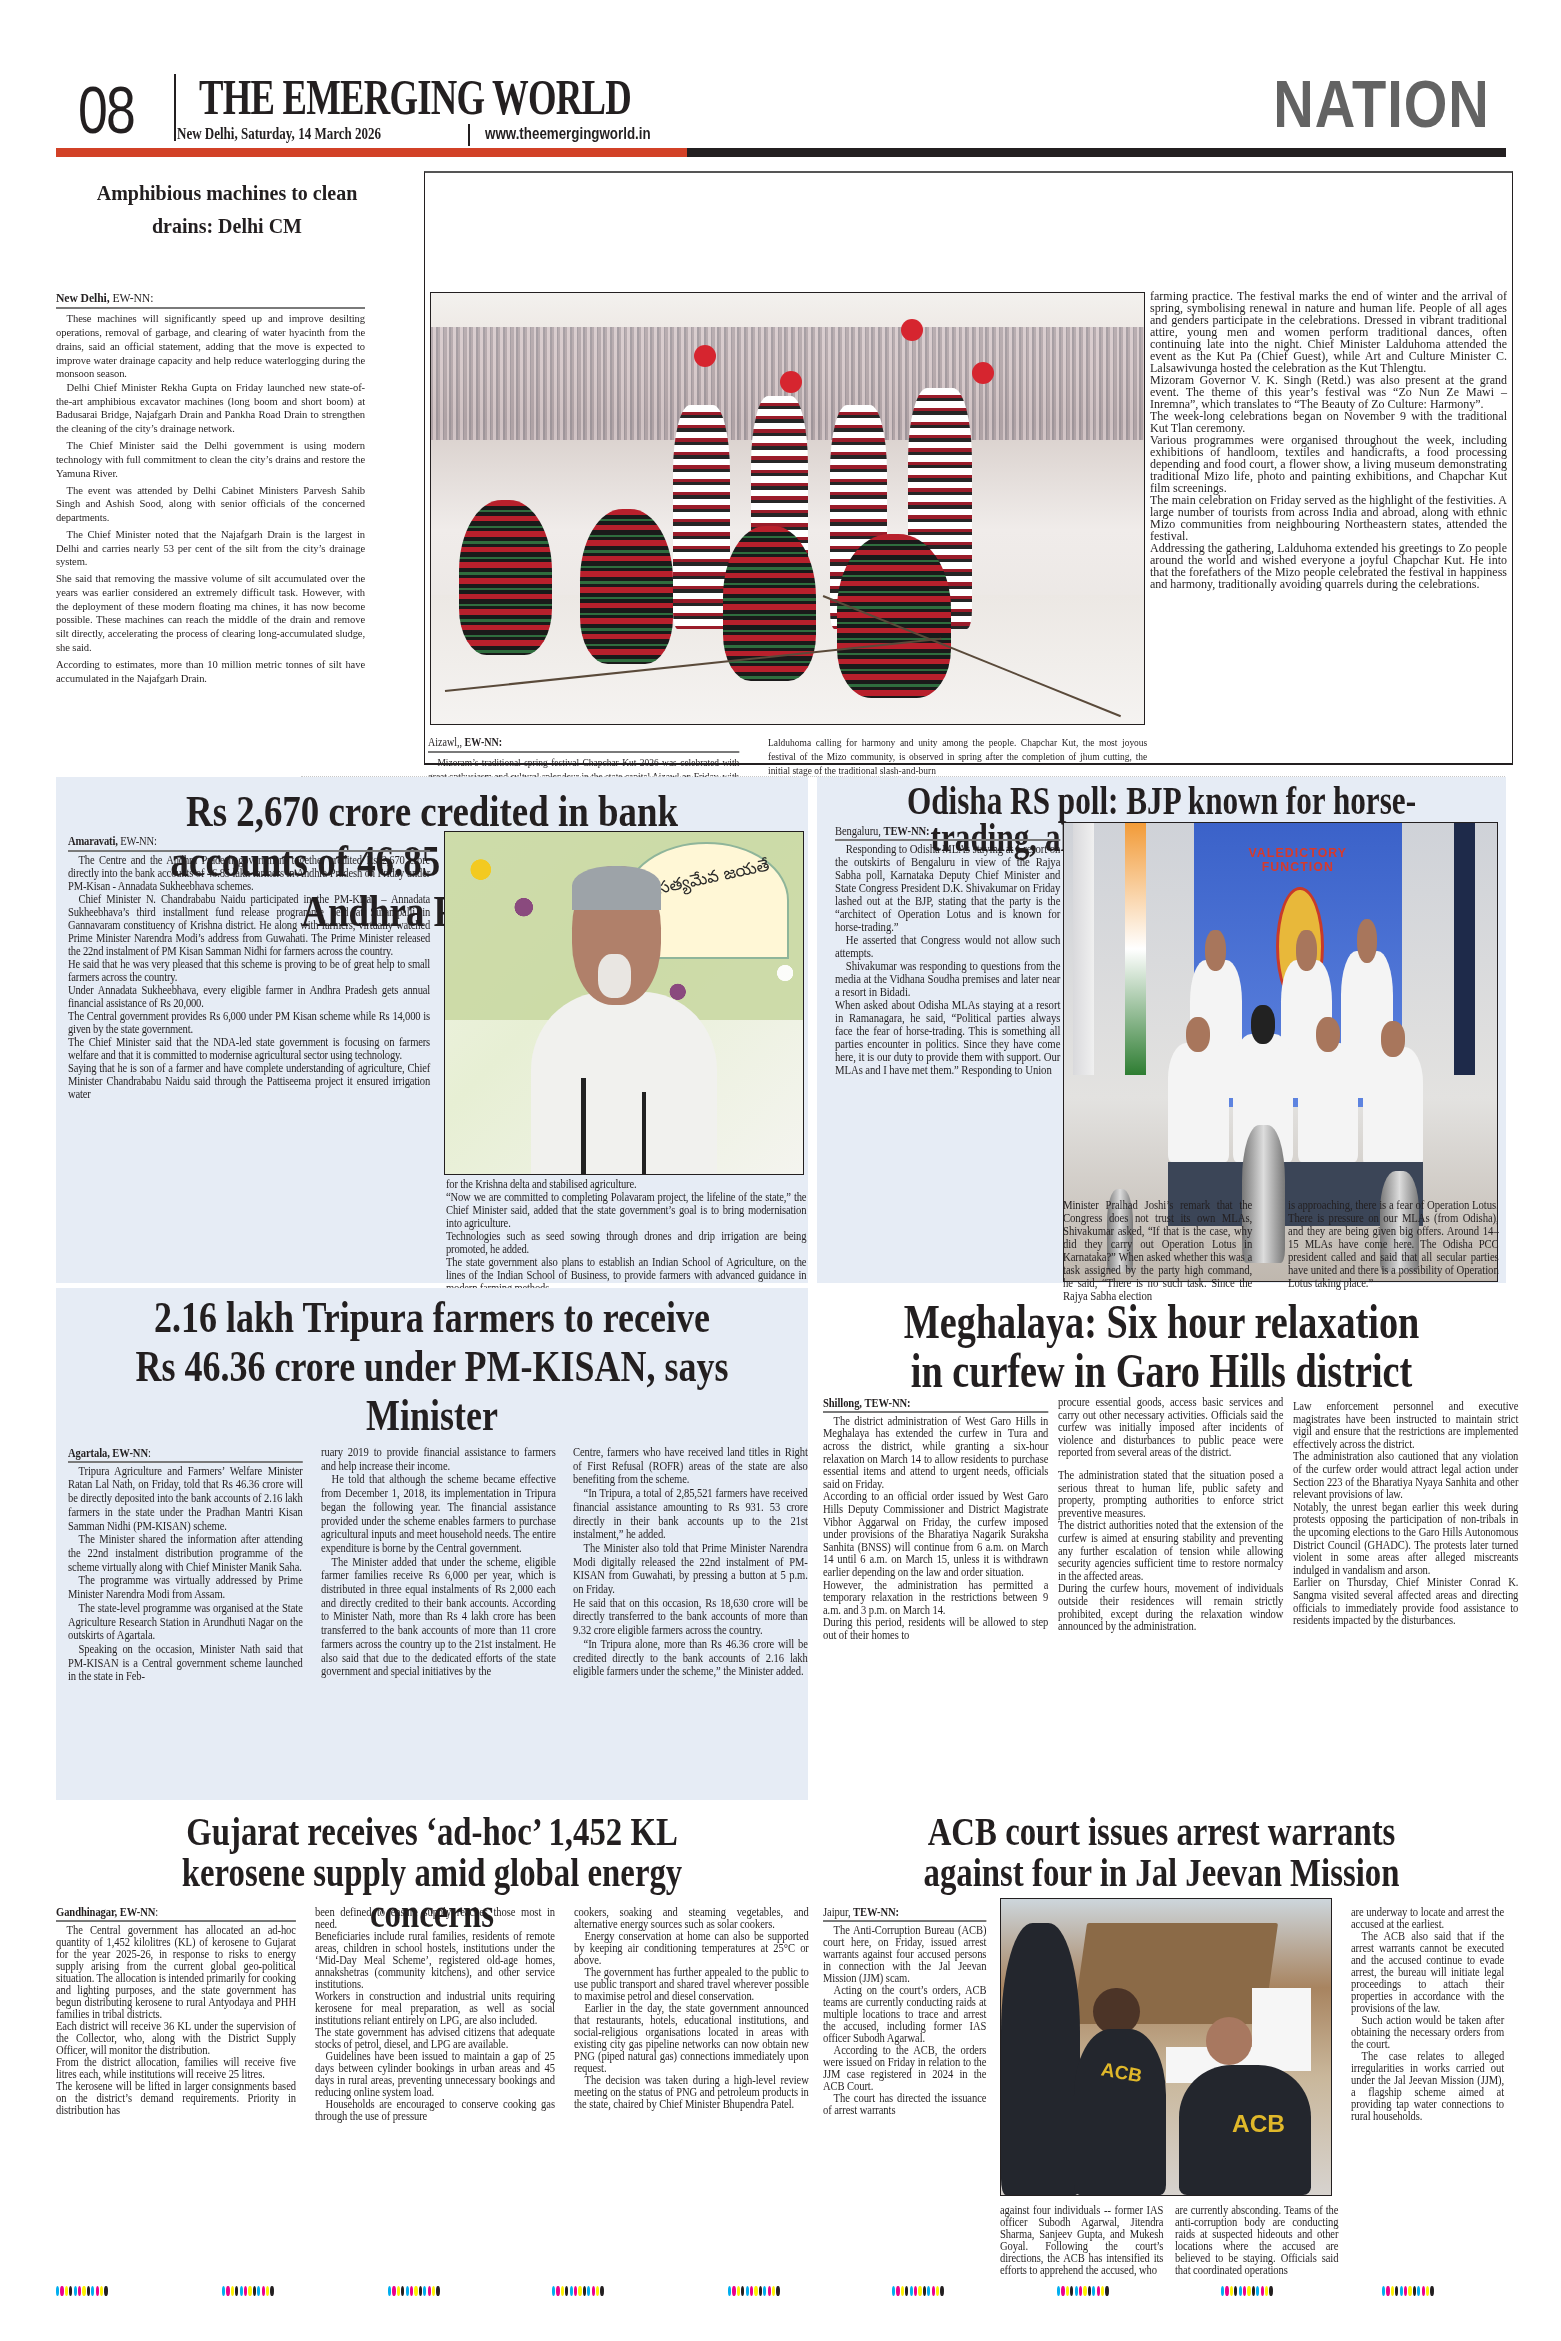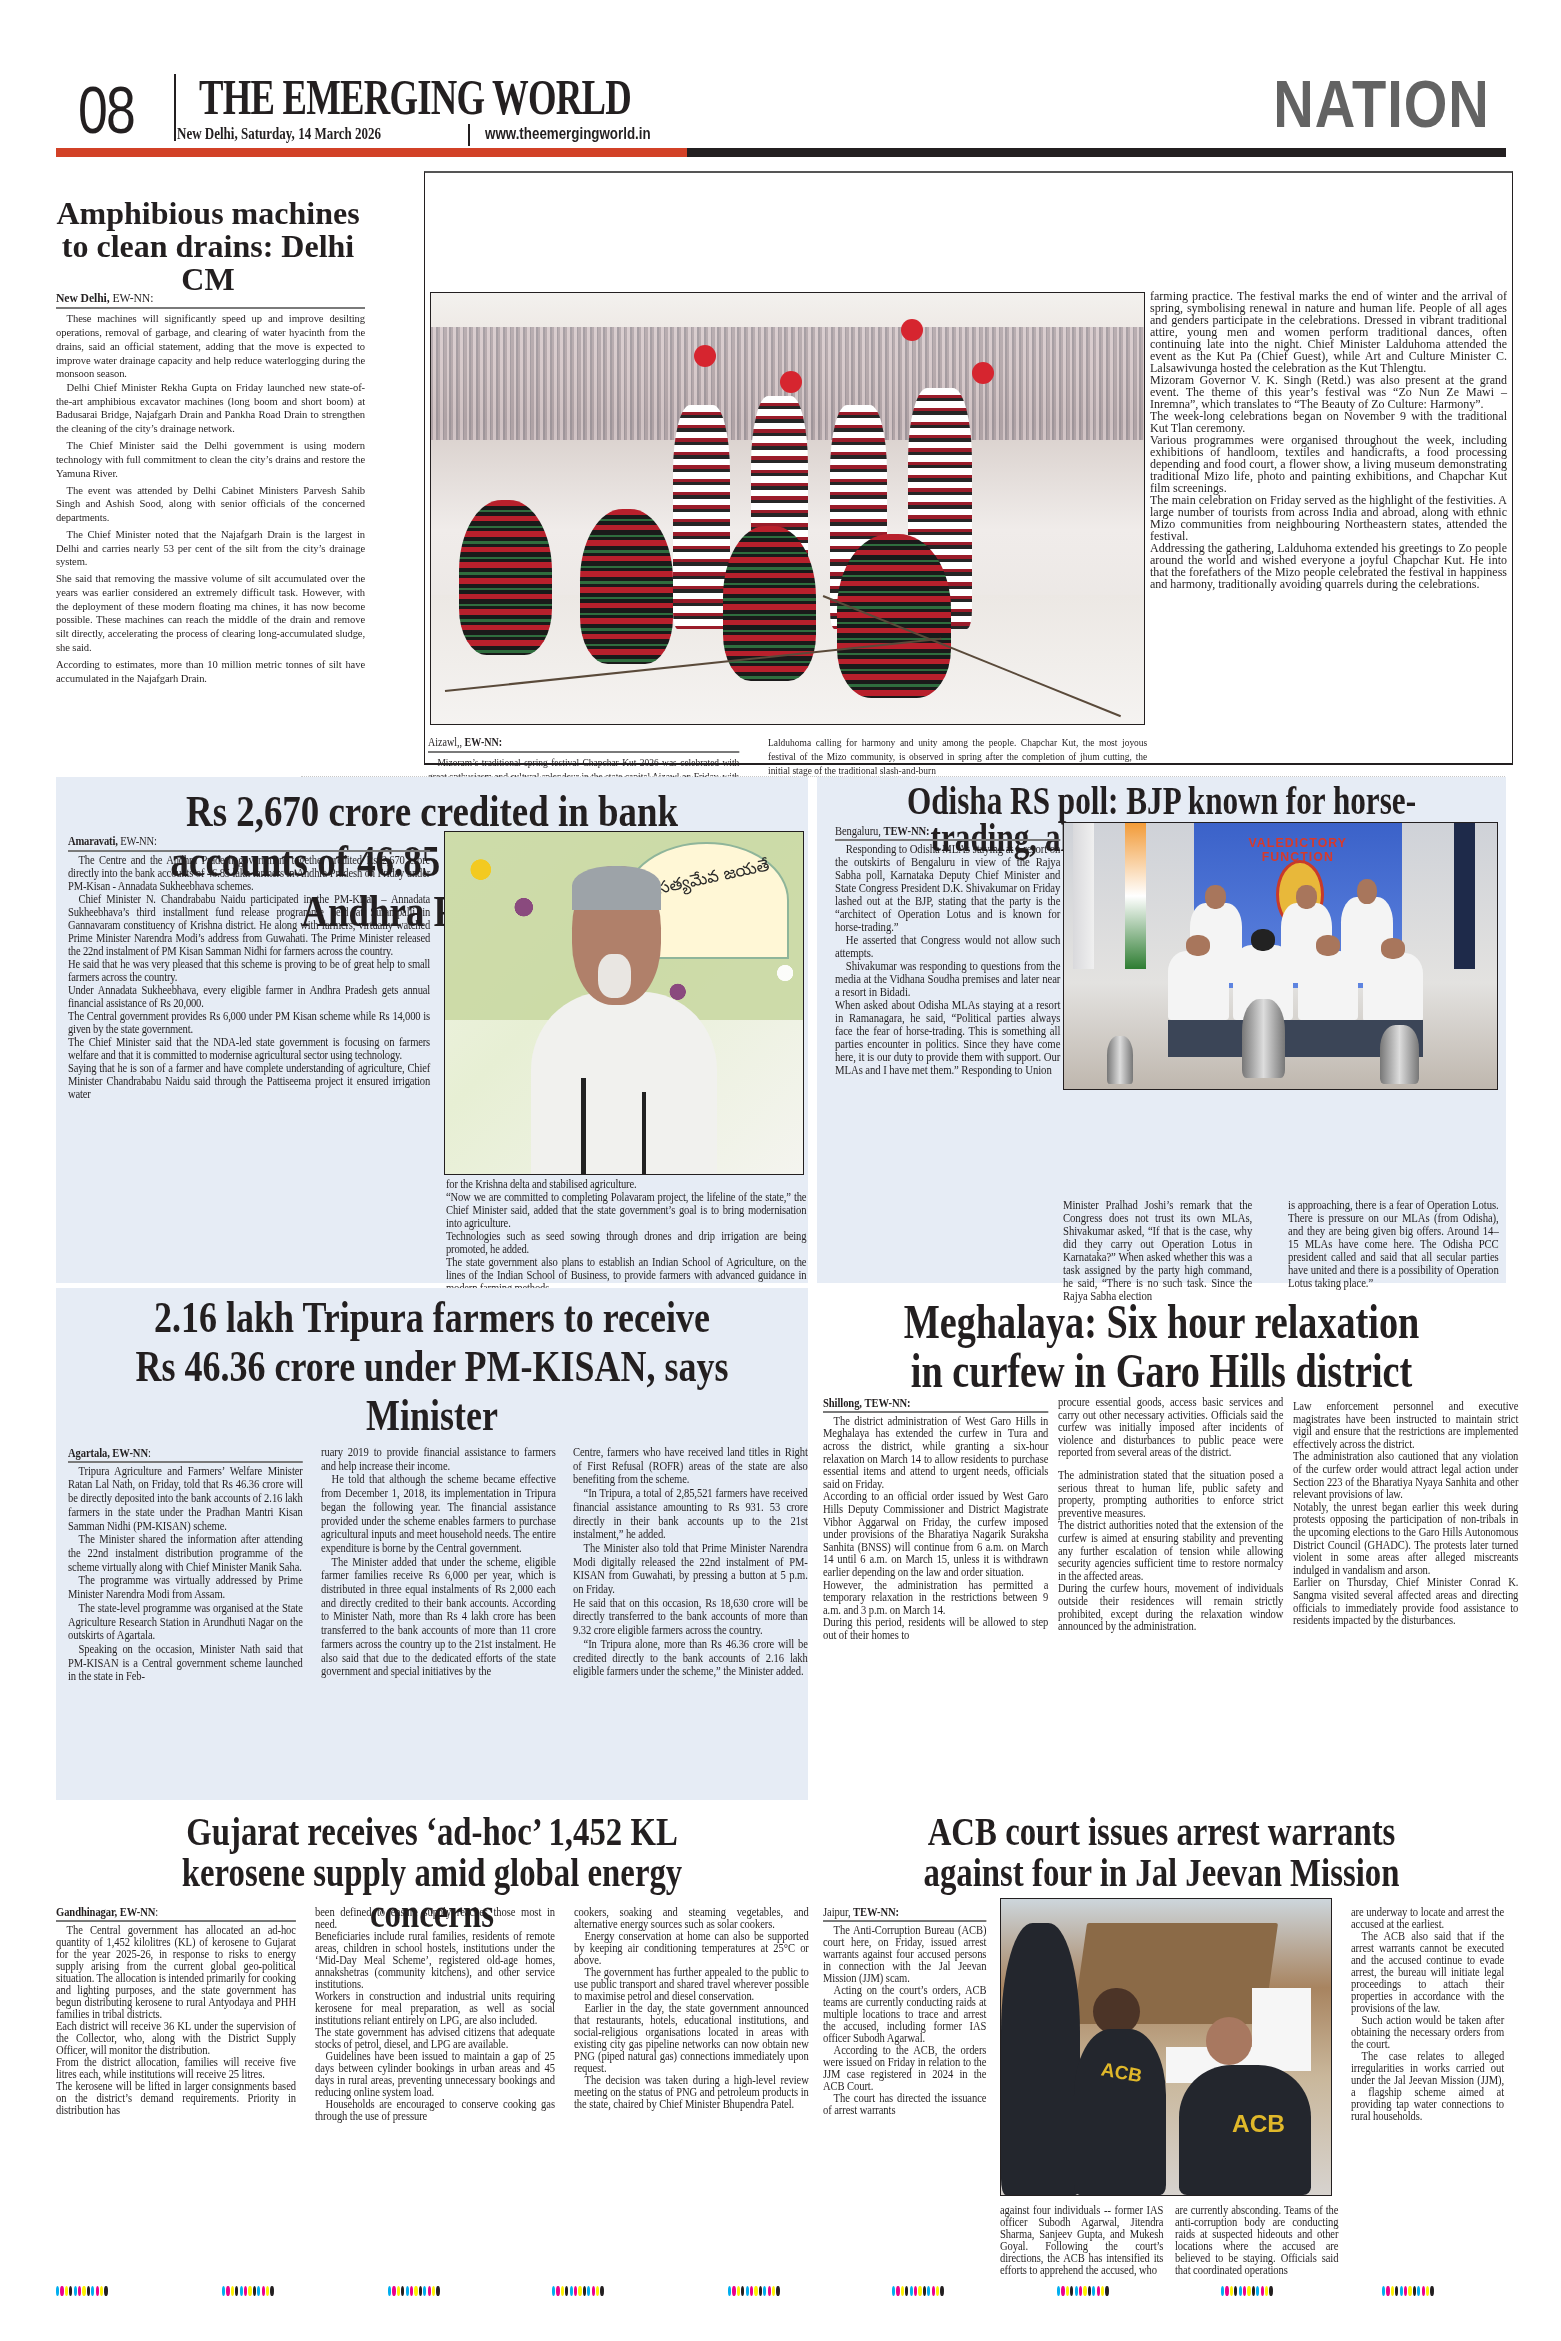--- a/index.html
+++ b/index.html
@@ -93,21 +93,21 @@
   <div class="paper-name">THE EMERGING WORLD</div>
   <div class="dateline">New Delhi, Saturday, 14 March 2026</div>
   <div class="vrule2"></div>
   <div class="website">www.theemergingworld.in</div>
   <div class="section-label">NATION</div>
   <div class="bar-red"></div>
   <div class="bar-dark"></div>
 </header>
 
 <article>
-  <h2 class="headline hl-serif" style="left:52px; top:177px; width:312px; font-size:32px; line-height:33px;margin-top:20px;">Amphibious machines to clean drains: Delhi CM</h2>
+  <h2 class="headline hl-serif" style="left:71px; top:177px; width:312px; font-size:20px; line-height:33px;">Amphibious machines to clean drains: Delhi CM</h2>
   <div class="body-col" style="left:56px; top:291px; width:309px; font-size:10.6px; line-height:13.7px; letter-spacing:-0.1px;">
     <div class="dateline-tag"><b>New Delhi,</b> <span>EW-NN:</span></div>
     <p class="indent gap">These machines will significantly speed up and improve desilting operations, removal of garbage, and clearing of water hyacinth from the drains, said an official statement, adding that the move is expected to improve water drainage capacity and help reduce waterlogging during the monsoon season.</p>
     <p class="indent">Delhi Chief Minister Rekha Gupta on Friday launched new state-of-the-art amphibious excavator machines (long boom and short boom) at Badusarai Bridge, Najafgarh Drain and Pankha Road Drain to strengthen the cleaning of the city’s drainage network.</p>
     <p class="indent gap">The Chief Minister said the Delhi government is using modern technology with full commitment to clean the city’s drains and restore the Yamuna River.</p>
     <p class="indent gap">The event was attended by Delhi Cabinet Ministers Parvesh Sahib Singh and Ashish Sood, along with senior officials of the concerned departments.</p>
     <p class="indent gap">The Chief Minister noted that the Najafgarh Drain is the largest in Delhi and carries nearly 53 per cent of the silt from the city’s drainage system.</p>
     <p class="gap">She said that removing the massive volume of silt accumulated over the years was earlier considered an extremely difficult task. However, with the deployment of these modern floating ma chines, it has now become possible. These machines can reach the middle of the drain and remove silt directly, accelerating the process of clearing long-accumulated sludge, she said.</p>
     <p class="gap">According to estimates, more than 10 million metric tonnes of silt have accumulated in the Najafgarh Drain.</p>
   </div>
@@ -186,21 +186,21 @@
     <p>for the Krishna delta and stabilised agriculture.</p>
     <p>“Now we are committed to completing Polavaram project, the lifeline of the state,” the Chief Minister said, added that the state government’s goal is to bring modernisation into agriculture.</p>
     <p>Technologies such as seed sowing through drones and drip irrigation are being promoted, he added.</p>
     <p>The state government also plans to establish an Indian School of Agriculture, on the lines of the Indian School of Business, to provide farmers with advanced guidance in modern farming methods.</p>
   </div>
 </article>
 
 <article class="shade" style="left:817px; top:777px; width:689px; height:506px;">
   <h2 class="headline hl-cond" style="left:0; top:4.5px; width:100%; font-size:39px; line-height:37px; transform: scaleX(0.8);">Odisha RS poll: BJP known for horse-trading, alleges Karnataka Dy CM Shivakumar</h2>
 
-  <div class="photo photo-iaf" style="left:246px; top:45px; width:435px; height:268px;">
+  <div class="photo photo-iaf" style="left:246px; top:45px; width:435px; height:460px;">
     <div class="flag" style="left:2%; background:linear-gradient(90deg,#d9d9dc,#f0f0f0);"></div>
     <div class="flag" style="left:14%; background:linear-gradient(180deg,#f29b38,#ffffff,#2e7d32);"></div>
     <div class="flag" style="left:90%; background:#1e2a4a;"></div>
     <div class="banner"></div>
     <div class="banner-text">VALEDICTORY FUNCTION</div>
     <div class="crest"></div>
     <div class="officer" style="left:29%; top:30%; width:12%; height:30%;">
         <div class="face"></div>
       </div>
     <div class="officer" style="left:50%; top:30%; width:12%; height:30%;">

